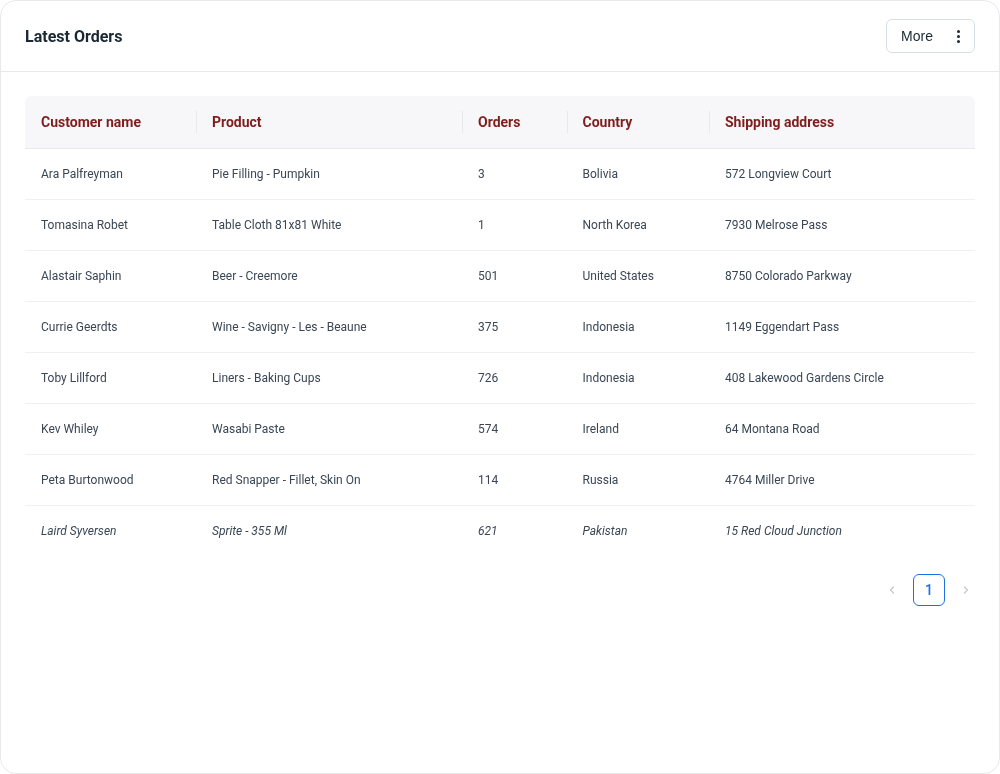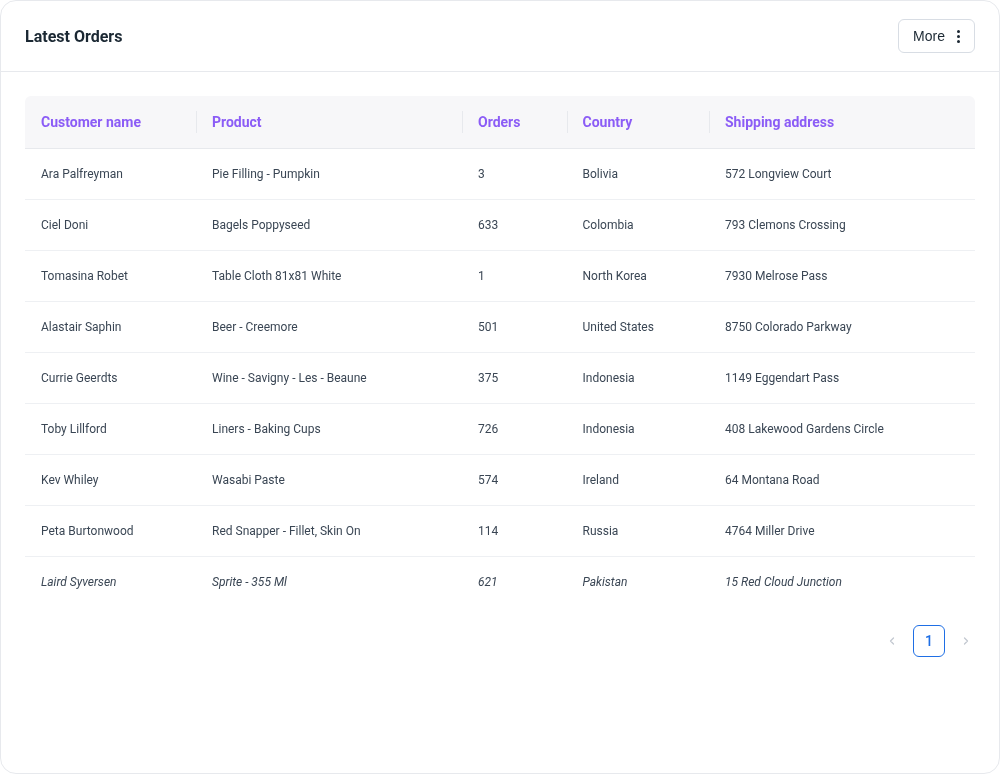--- a/index.html
+++ b/index.html
@@ -26,21 +26,21 @@
     border-bottom: 1px solid #e7e9ed;
   }
   .card-title {
     font-size: 16px;
     font-weight: 700;
     color: #1b2833;
   }
   .more-btn {
     display: inline-flex;
     align-items: center;
-    gap: 12px;
+    gap: 24px;
     padding: 8px 14px;
     border: 1px solid #d8dde4;
     border-radius: 6px;
     background: #fff;
     font-size: 14px;
     color: #1b2833;
     cursor: pointer;
   }
   .more-btn .dots {
     display: inline-flex;
@@ -58,21 +58,21 @@
   }
   .table {
     width: 100%;
     border-collapse: separate;
     border-spacing: 0;
   }
   .table thead th {
     text-align: left;
     font-size: 14px;
     font-weight: 700;
-    color: #8b5cf6;
+    color: #7f1d1d;
     background: #f7f7f9;
     padding: 18px 16px;
     border-bottom: 1px solid #e7e9ed;
     position: relative;
   }
   .table thead th:first-child { border-top-left-radius: 6px; }
   .table thead th:last-child  { border-top-right-radius: 6px; }
   .table thead th + th::before {
     content: "";
     position: absolute;
@@ -151,27 +151,20 @@
       </thead>
       <tbody id="orders-tbody">
           <tr>
             <td>Ara Palfreyman</td>
             <td>Pie Filling - Pumpkin</td>
             <td>3</td>
             <td>Bolivia</td>
             <td>572 Longview Court</td>
           </tr>
           <tr>
-            <td>Ciel Doni</td>
-            <td>Bagels Poppyseed</td>
-            <td>633</td>
-            <td>Colombia</td>
-            <td>793 Clemons Crossing</td>
-          </tr>
-          <tr>
             <td>Tomasina Robet</td>
             <td>Table Cloth 81x81 White</td>
             <td>1</td>
             <td>North Korea</td>
             <td>7930 Melrose Pass</td>
           </tr>
           <tr>
             <td>Alastair Saphin</td>
             <td>Beer - Creemore</td>
             <td>501</td>

